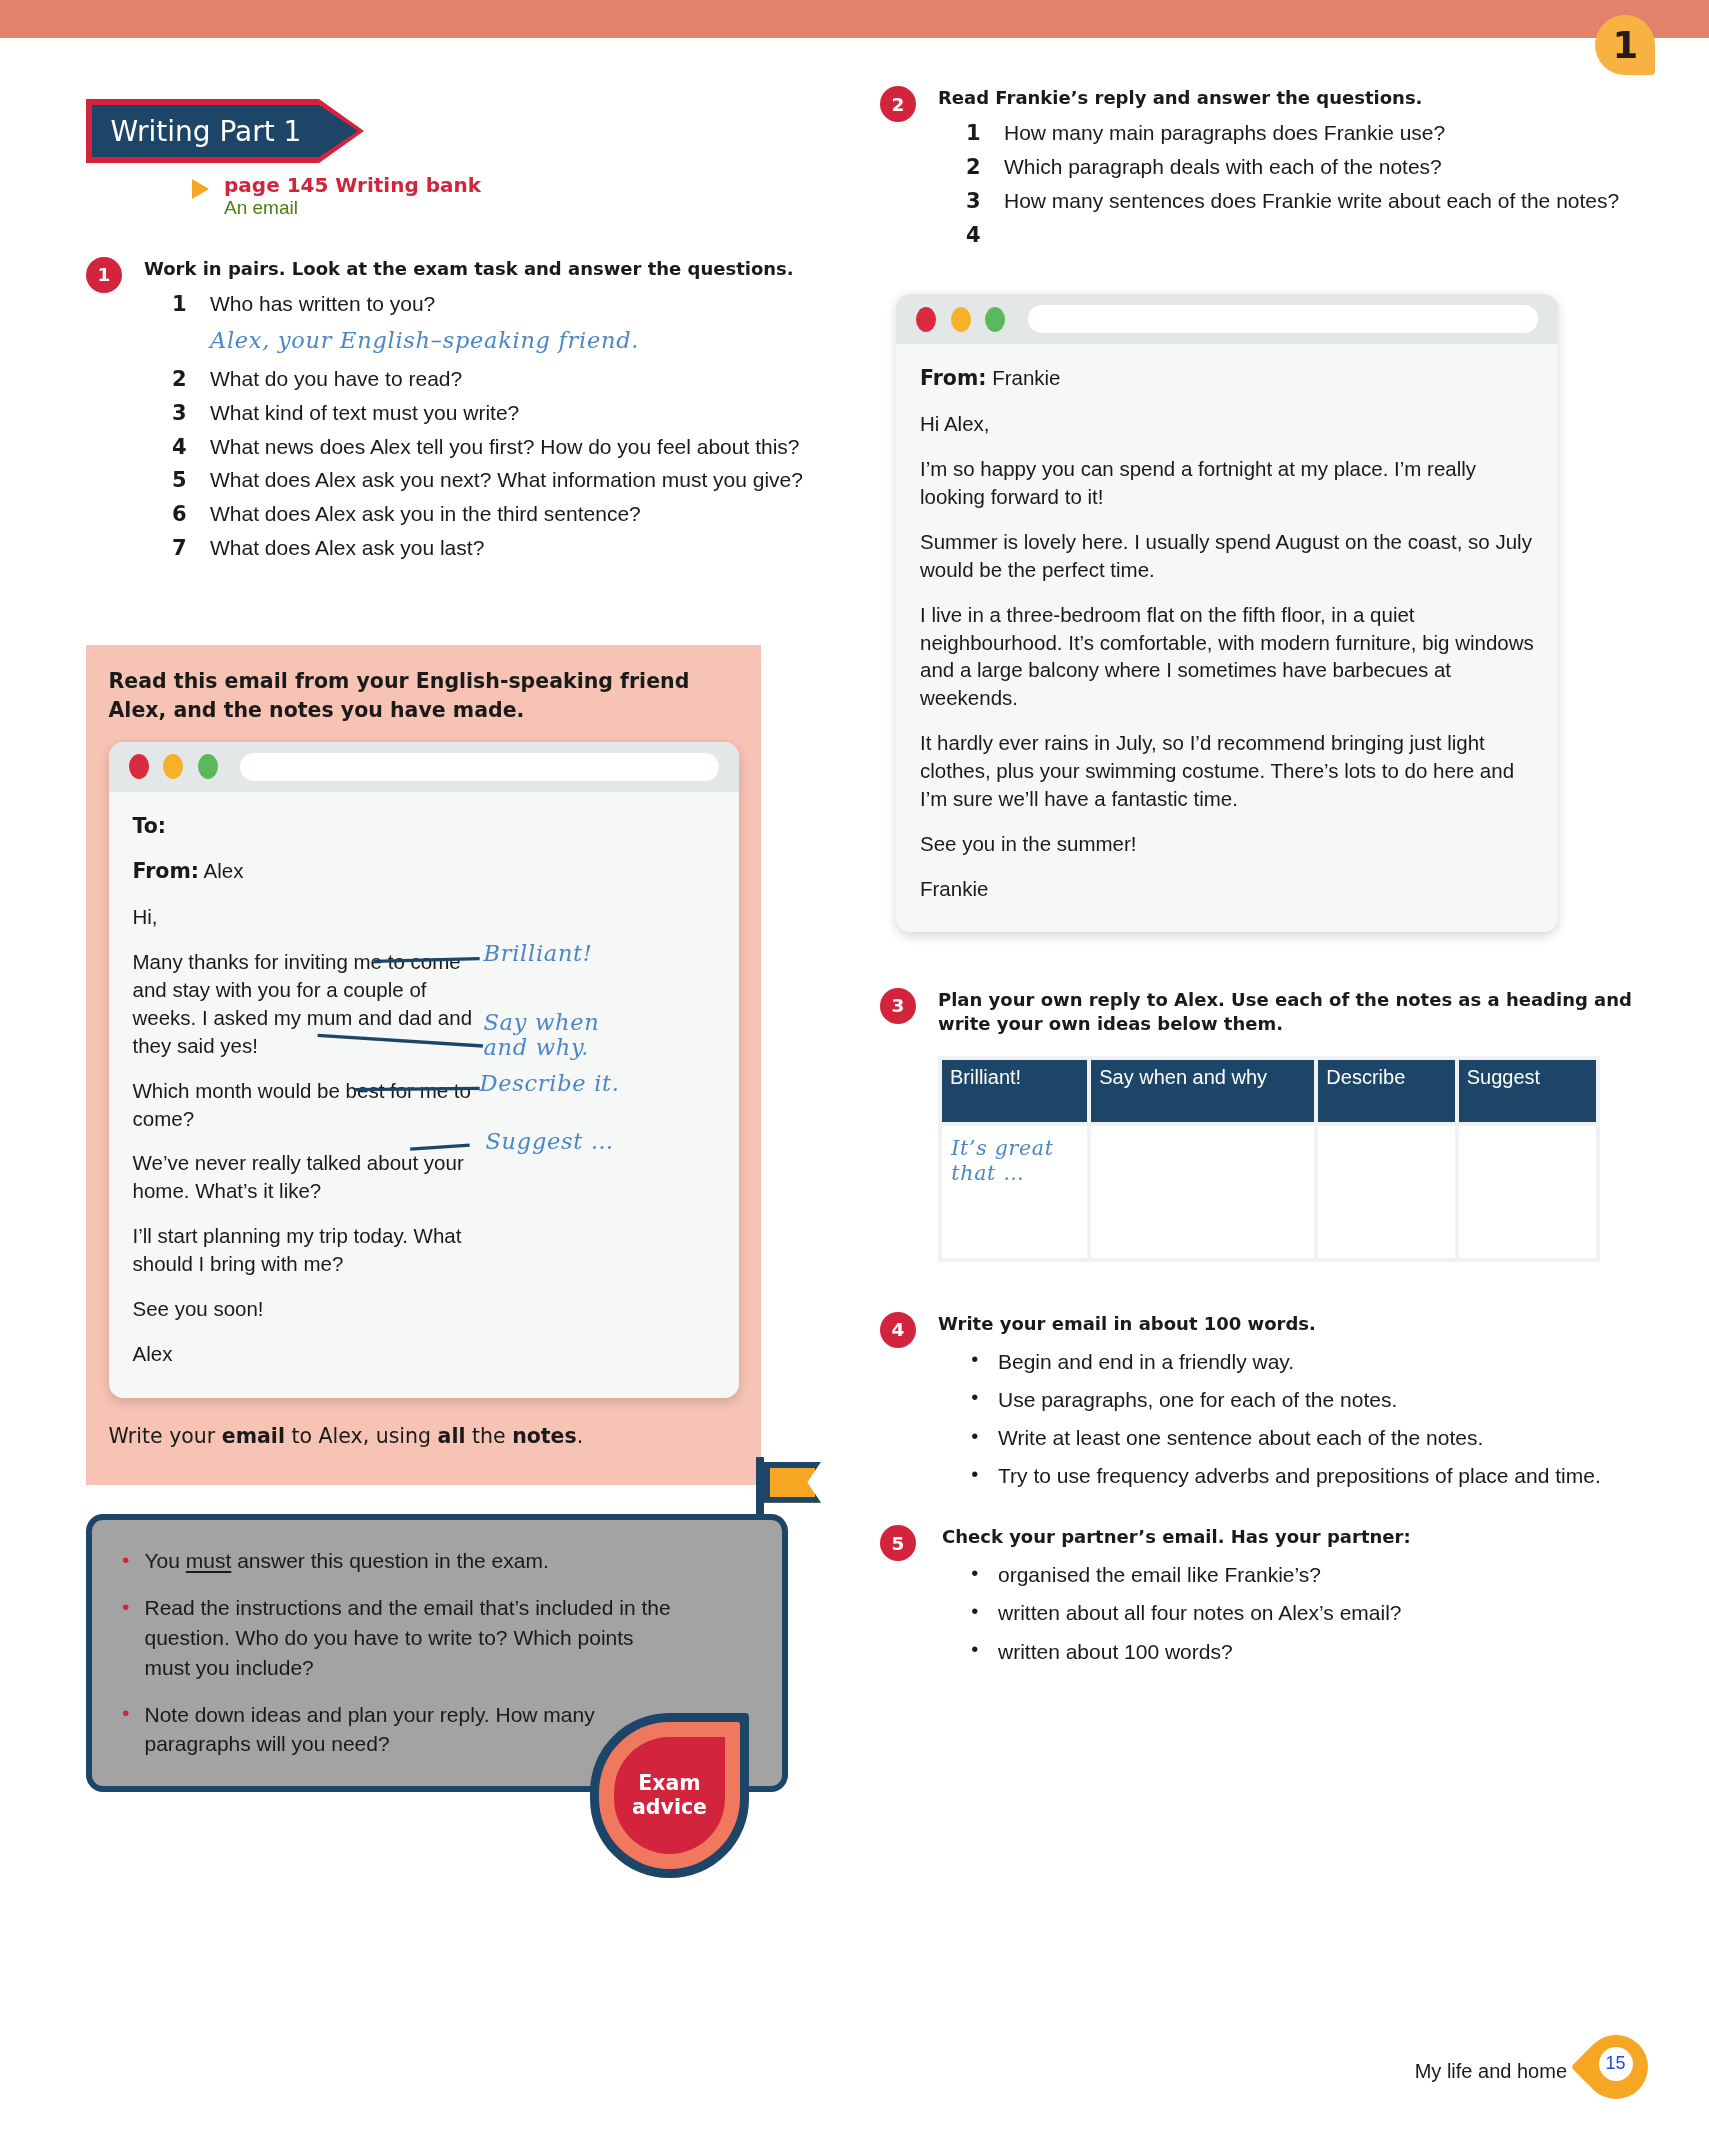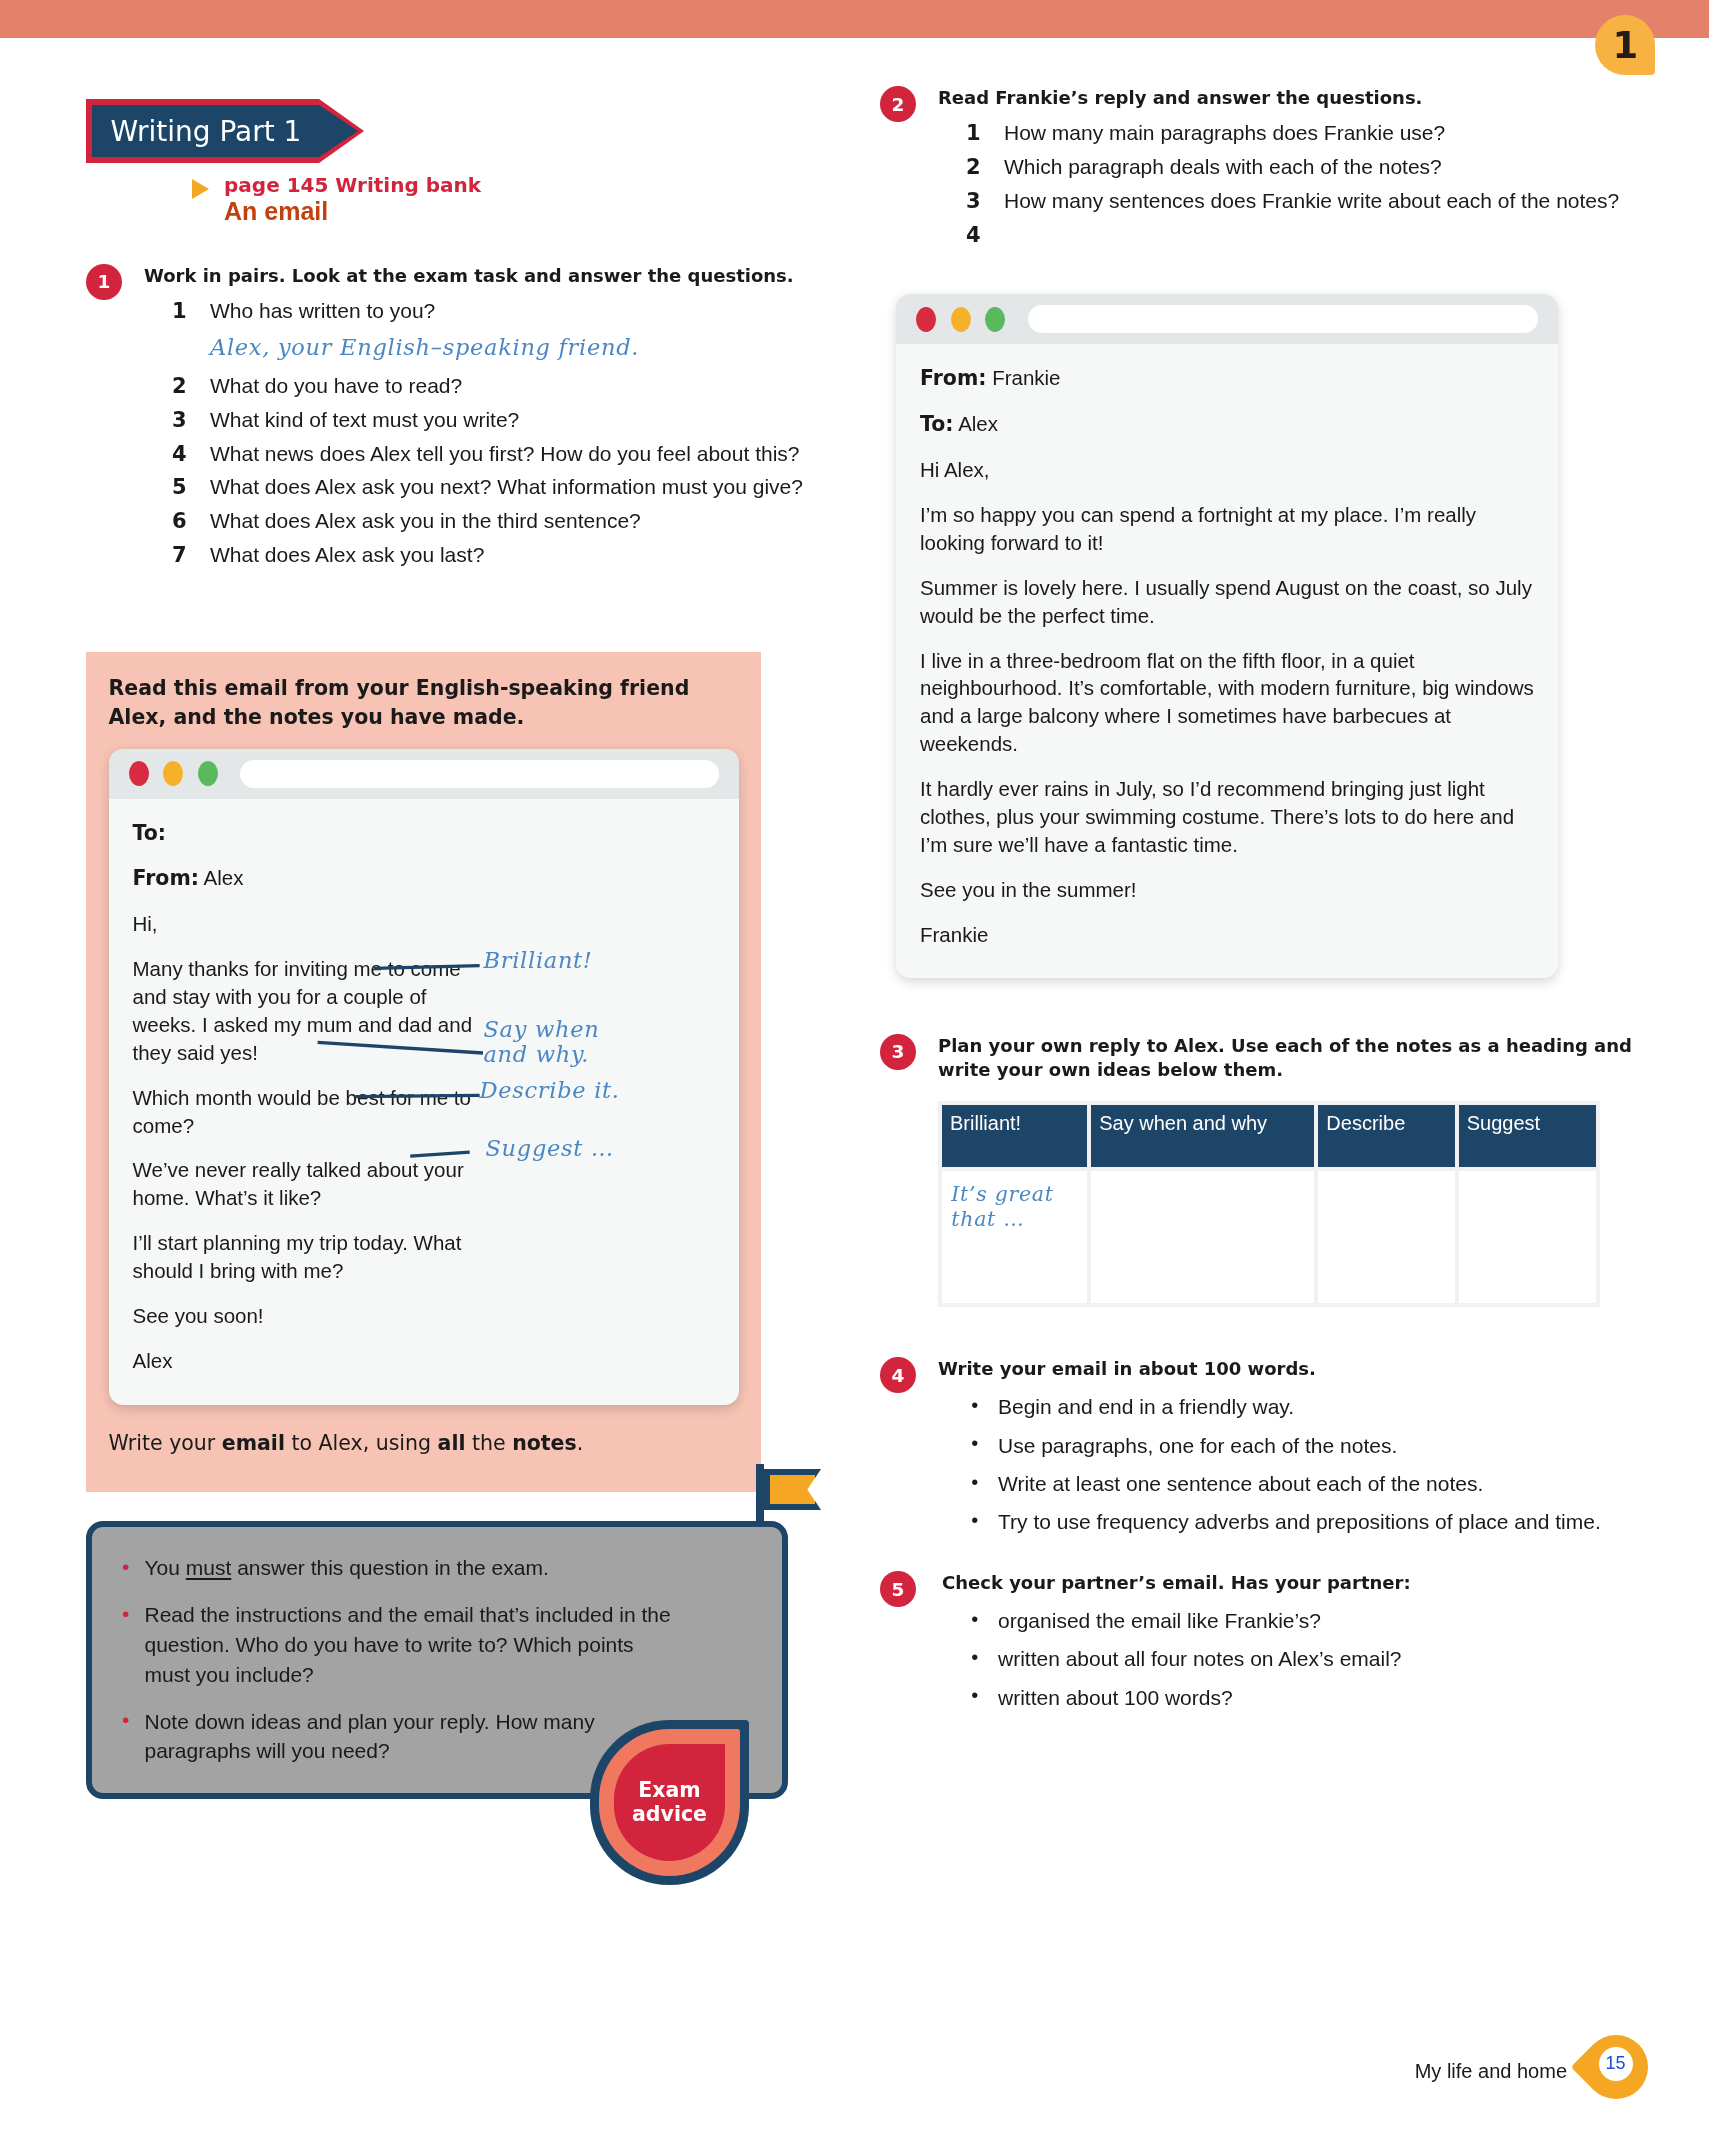--- a/index.html
+++ b/index.html
@@ -66,21 +66,21 @@
   
   .wbank{position:relative;margin-left:138px;margin-top:-2.6px;}
   .wbank .tri{
     position:absolute;left:-32px;top:5.3px;width:0;height:0;
     border-left:17px solid #f5a623;
     border-top:10.6px solid transparent;
     border-bottom:10.6px solid transparent;
   }
   .wbank .l1{color:#d2243c;font-size:20px;font-weight:700;line-height:1.18;
     font-family:"DejaVu Sans", sans-serif;}
-  .wbank .l2{color:#c2410c;font-size:25px;font-weight:700;line-height:1.18;}
+  .wbank .l2{color:#4d7c0f;font-size:19px;font-weight:400;line-height:1.18;}
 
   
   .ex{position:relative;}
   .ex-num{
     position:absolute;left:0;top:0;width:36px;height:36px;border-radius:50%;
     background:#d2243c;color:#fff;font-size:18.5px;font-weight:700;
     display:flex;align-items:center;justify-content:center;
     font-family:"DejaVu Sans", sans-serif;
   }
   .ex-head{
@@ -361,21 +361,20 @@
 
     <div class="win" style="margin-top:79px;margin-left:16px;width:662px;">
       <div class="win-bar">
         <div class="dot r"></div>
         <div class="dot y"></div>
         <div class="dot g"></div>
         <div class="urlbar"></div>
       </div>
       <div class="win-body">
         <p><b>From:</b> <span>Frankie</span></p>
-        <p><b>To:</b> <span>Alex</span></p>
         <p>Hi Alex,</p>
         <p>I’m so happy you can spend a fortnight at my place. I’m really looking forward to it!</p>
         <p>Summer is lovely here. I usually spend August on the coast, so July would be the perfect time.</p>
         <p>I live in a three-bedroom flat on the fifth floor, in a quiet neighbourhood. It’s comfortable, with modern furniture, big windows and a large balcony where I sometimes have barbecues at weekends.</p>
         <p>It hardly ever rains in July, so I’d recommend bringing just light clothes, plus your swimming costume. There’s lots to do here and I’m sure we’ll have a fantastic time.</p>
         <p>See you in the summer!</p>
         <p style="margin-bottom:2.6px;">Frankie</p>
       </div>
     </div>
 

